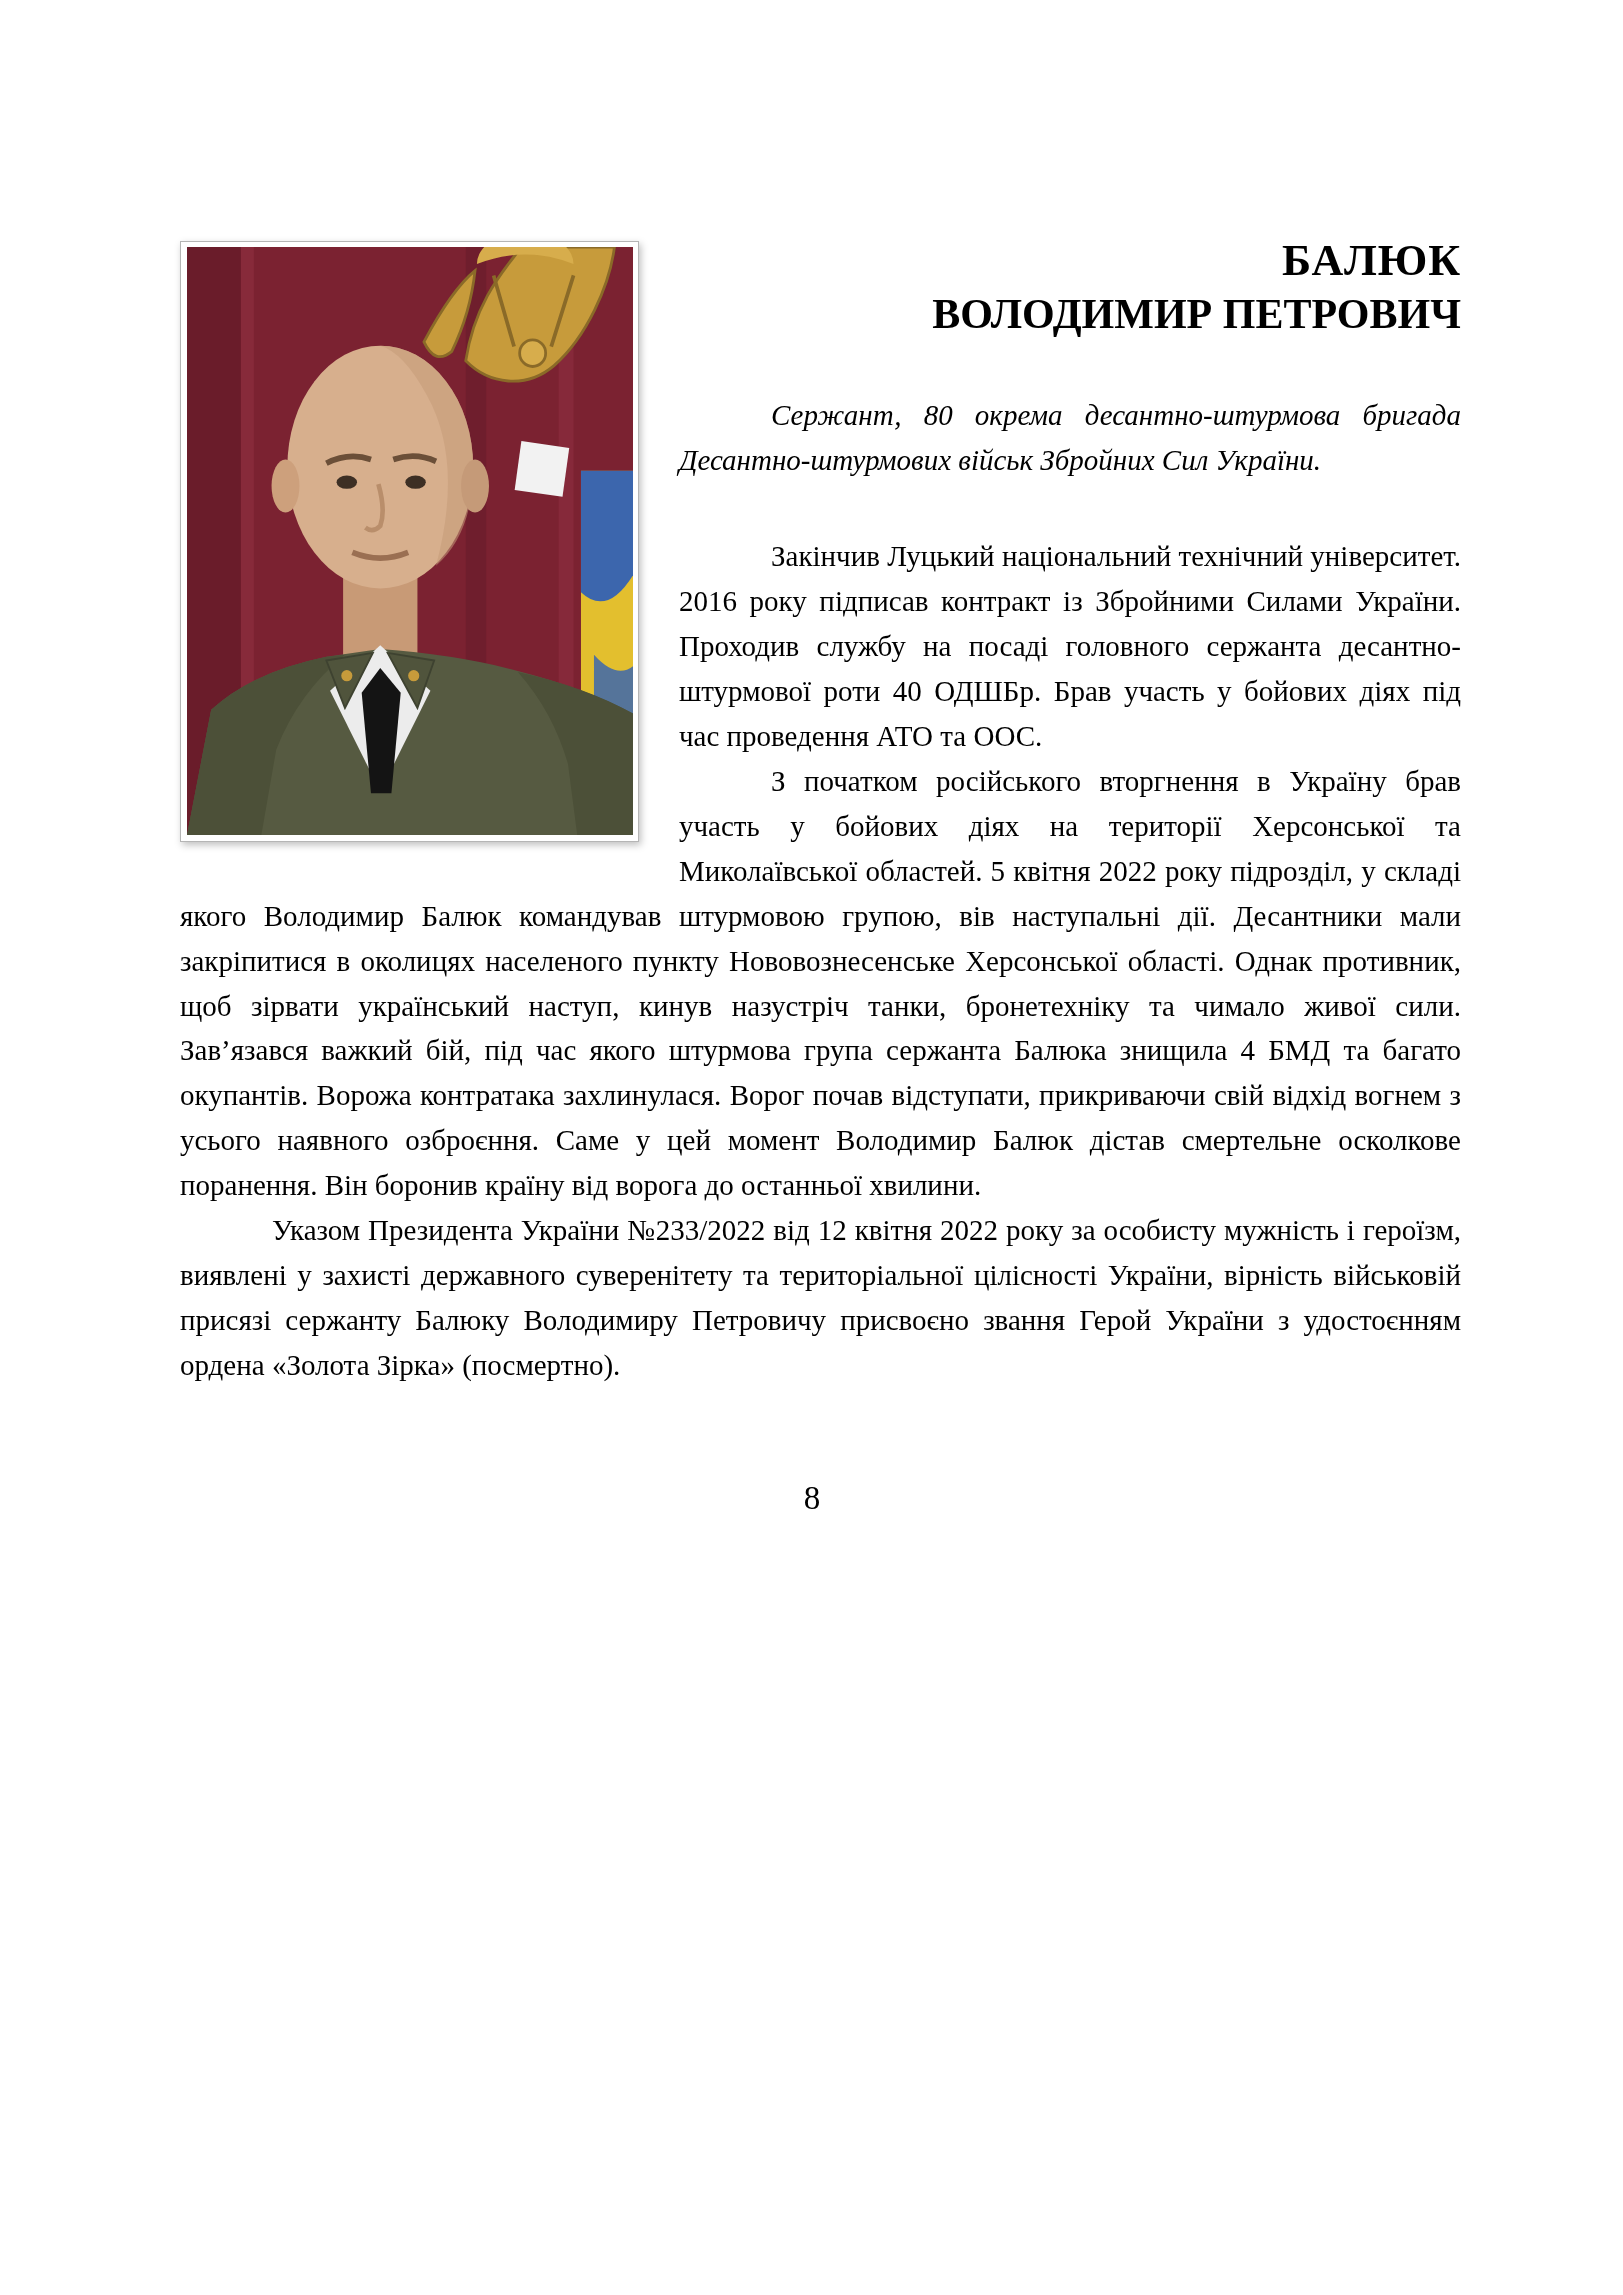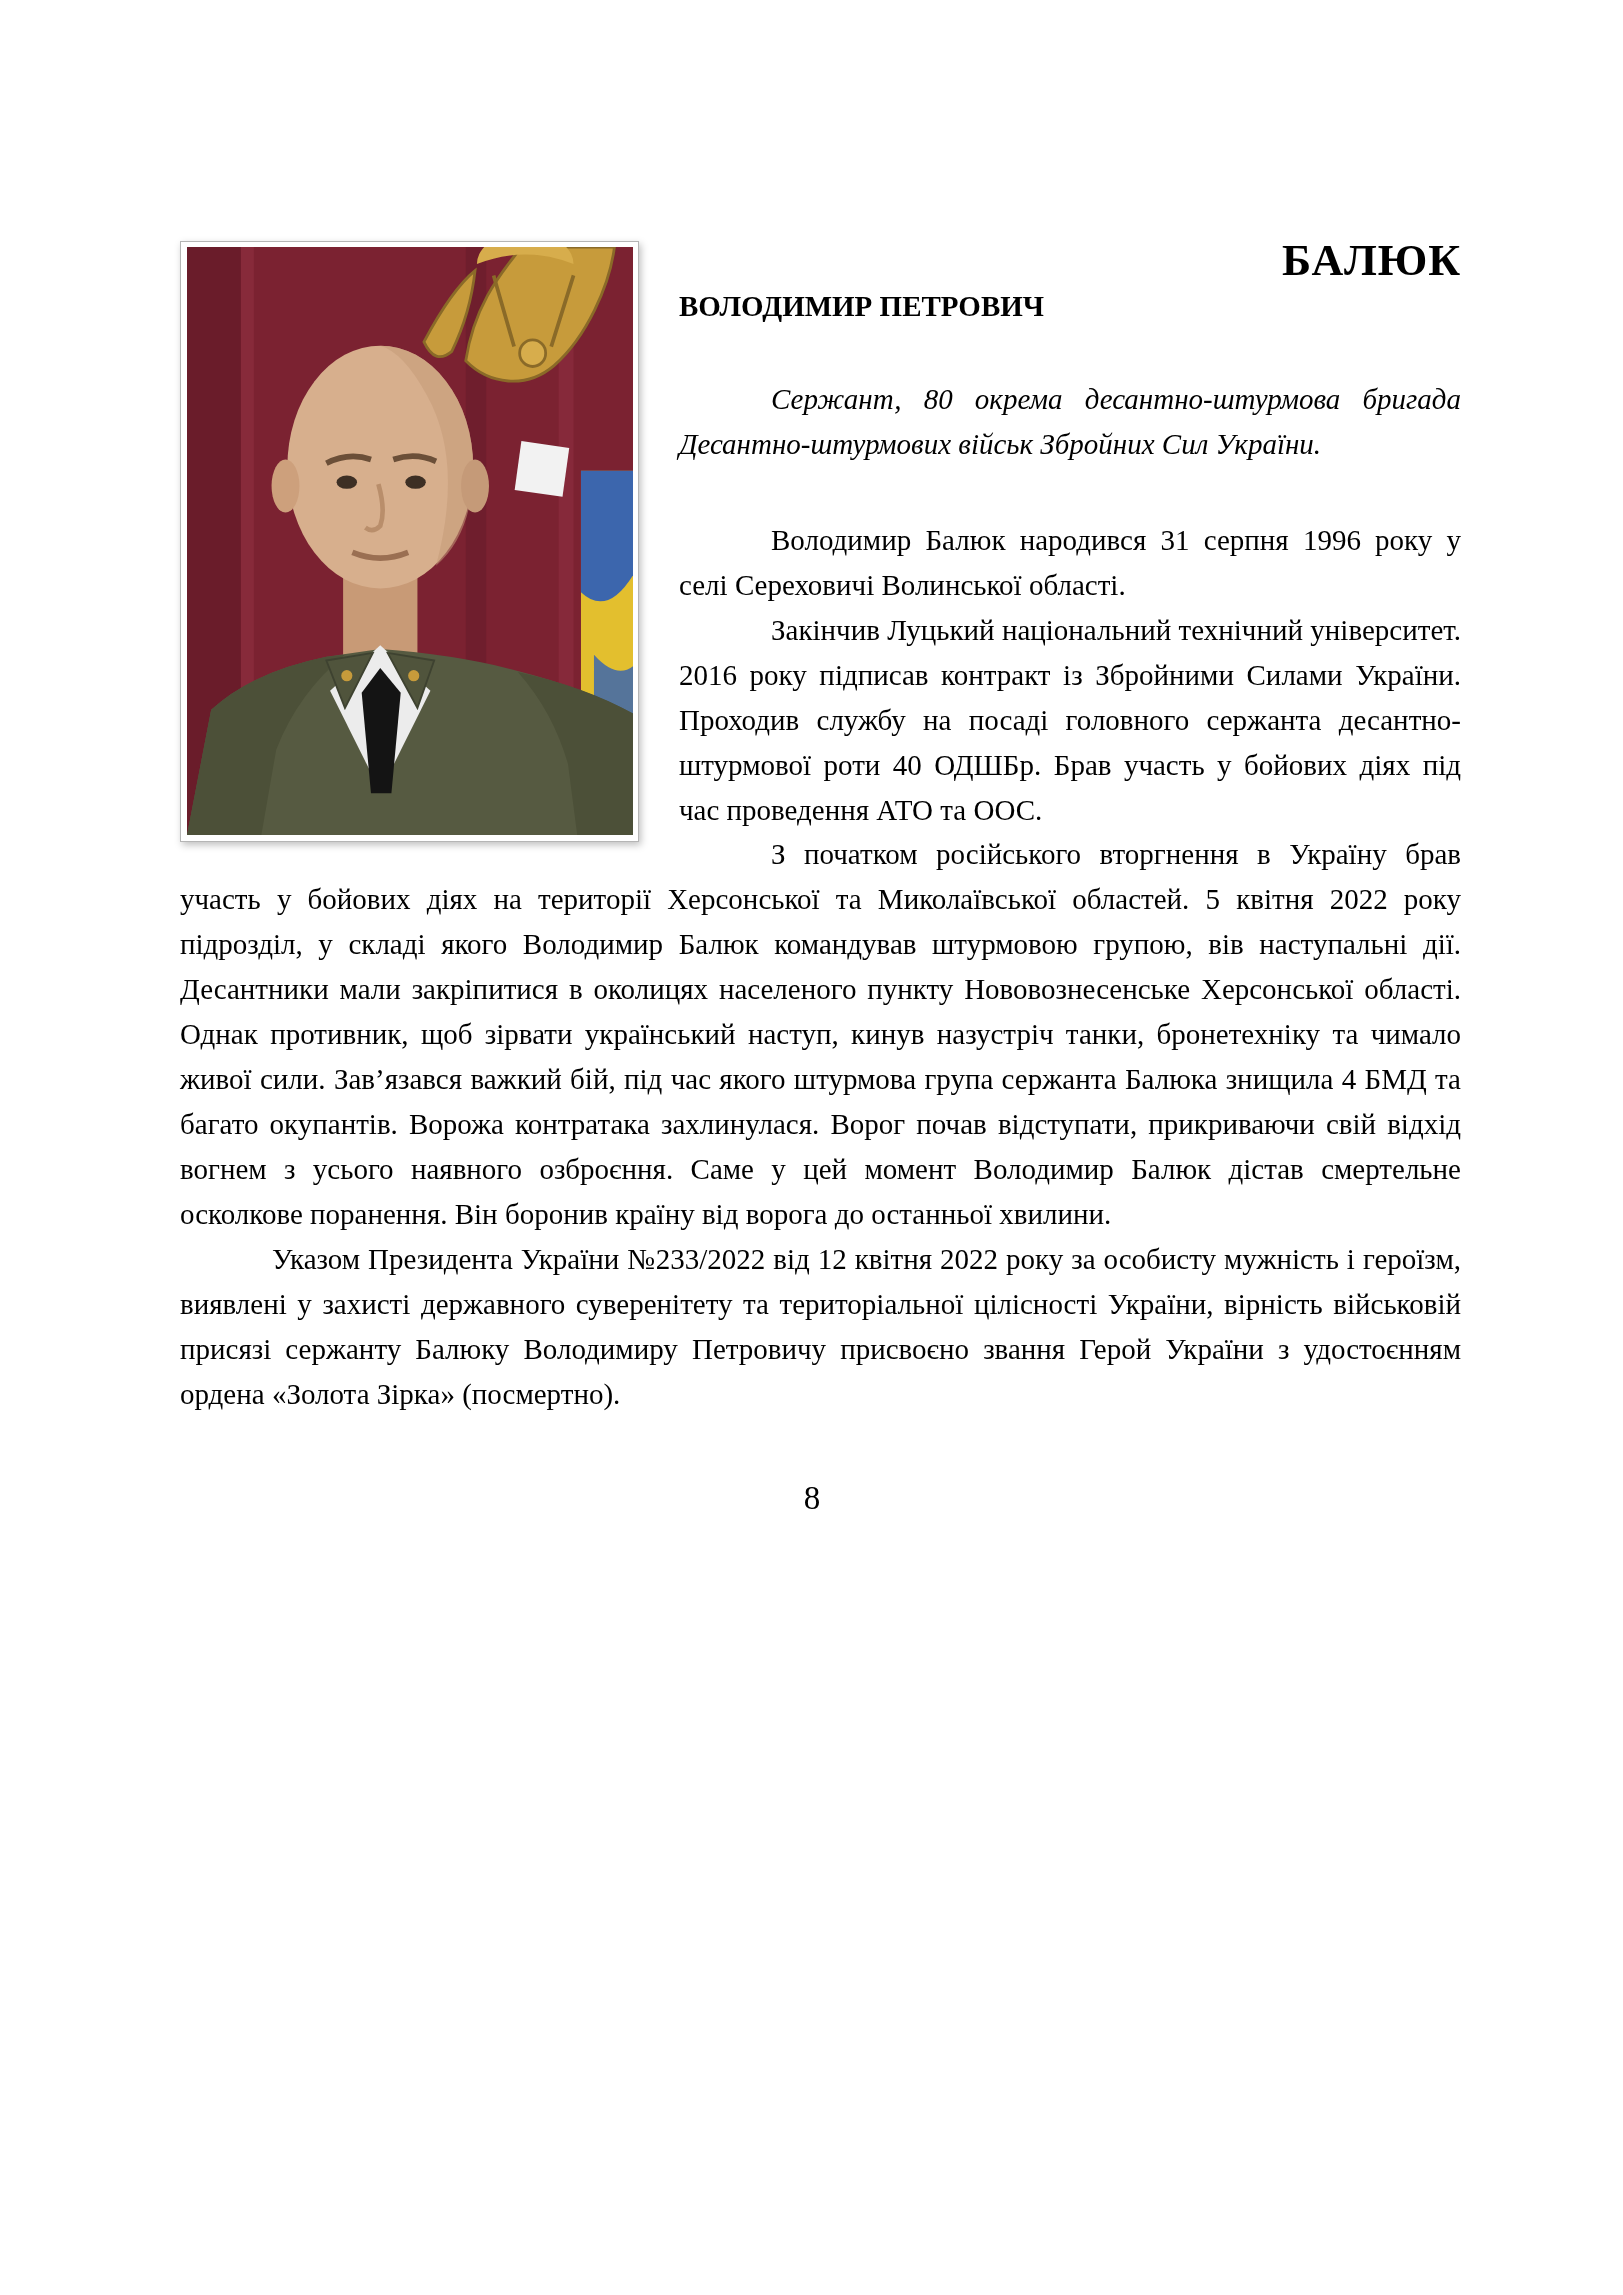--- a/index.html
+++ b/index.html
@@ -41,24 +41,24 @@
   h1.title {
     margin: 0;
     font-size: 44px;
     line-height: 1.2;
     font-weight: bold;
     text-align: right;
     letter-spacing: 0.9px;
   }
   h2.subtitle {
     margin: 0 0 53px 0;
-    font-size: 29px;
+    font-size: 42px;
     line-height: 1.25;
     font-weight: bold;
-    text-align: left;
+    text-align: right;
   }
   p.body-par {
     margin: 0;
     font-size: 29px;
     line-height: 1.55;
     text-align: justify;
     text-indent: 92px;
   }
   p.intro {
     font-style: italic;
@@ -136,21 +136,20 @@
           <circle cx="244" cy="452" r="6" fill="#c79b3b"></circle>
         </g>
       </svg>
     </div>
 
     <h1 class="title">БАЛЮК</h1>
     <h2 class="subtitle">ВОЛОДИМИР ПЕТРОВИЧ</h2>
 
     <p class="body-par intro">Сержант, 80 окрема десантно-штурмова бригада Десантно-штурмових військ Збройних Сил України.</p>
 
-    <p class="body-par">Володимир Балюк народився 31 серпня 1996 року у селі Сереховичі Волинської області.</p>
 
     <p class="body-par">Закінчив Луцький національний технічний університет. 2016 року підписав контракт із Збройними Силами України. Проходив службу на посаді головного сержанта десантно-штурмової роти 40 ОДШБр. Брав участь у бойових діях під час проведення АТО та ООС.</p>
 
     <p class="body-par">З початком російського вторгнення в Україну брав участь у бойових діях на території Херсонської та Миколаївської областей. 5 квітня 2022 року підрозділ, у складі якого Володимир Балюк командував штурмовою групою, вів наступальні дії. Десантники мали закріпитися в околицях населеного пункту Нововознесенське Херсонської області. Однак противник, щоб зірвати український наступ, кинув назустріч танки, бронетехніку та чимало живої сили. Зав’язався важкий бій, під час якого штурмова група сержанта Балюка знищила 4 БМД та багато окупантів. Ворожа контратака захлинулася. Ворог почав відступати, прикриваючи свій відхід вогнем з усього наявного озброєння. Саме у цей момент Володимир Балюк дістав смертельне осколкове поранення. Він боронив країну від ворога до останньої хвилини.</p>
 
     <p class="body-par">Указом Президента України №233/2022 від 12 квітня 2022 року за особисту мужність і героїзм, виявлені у захисті державного суверенітету та територіальної цілісності України, вірність військовій присязі сержанту Балюку Володимиру Петровичу присвоєно звання Герой України з удостоєнням ордена «Золота Зірка» (посмертно).</p>
 
   </div>
 
   <div class="page-number">8</div>

